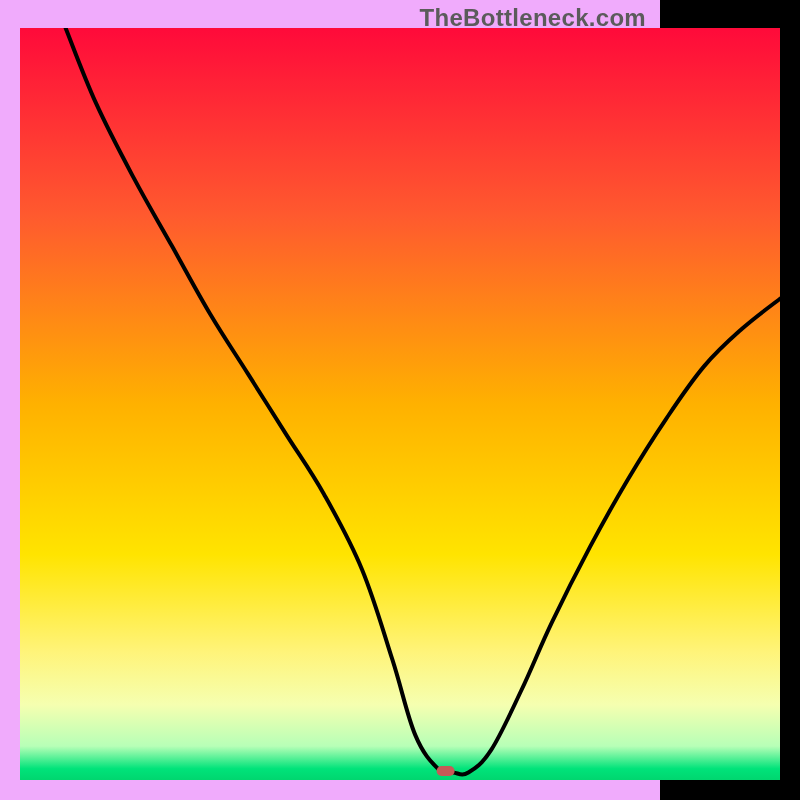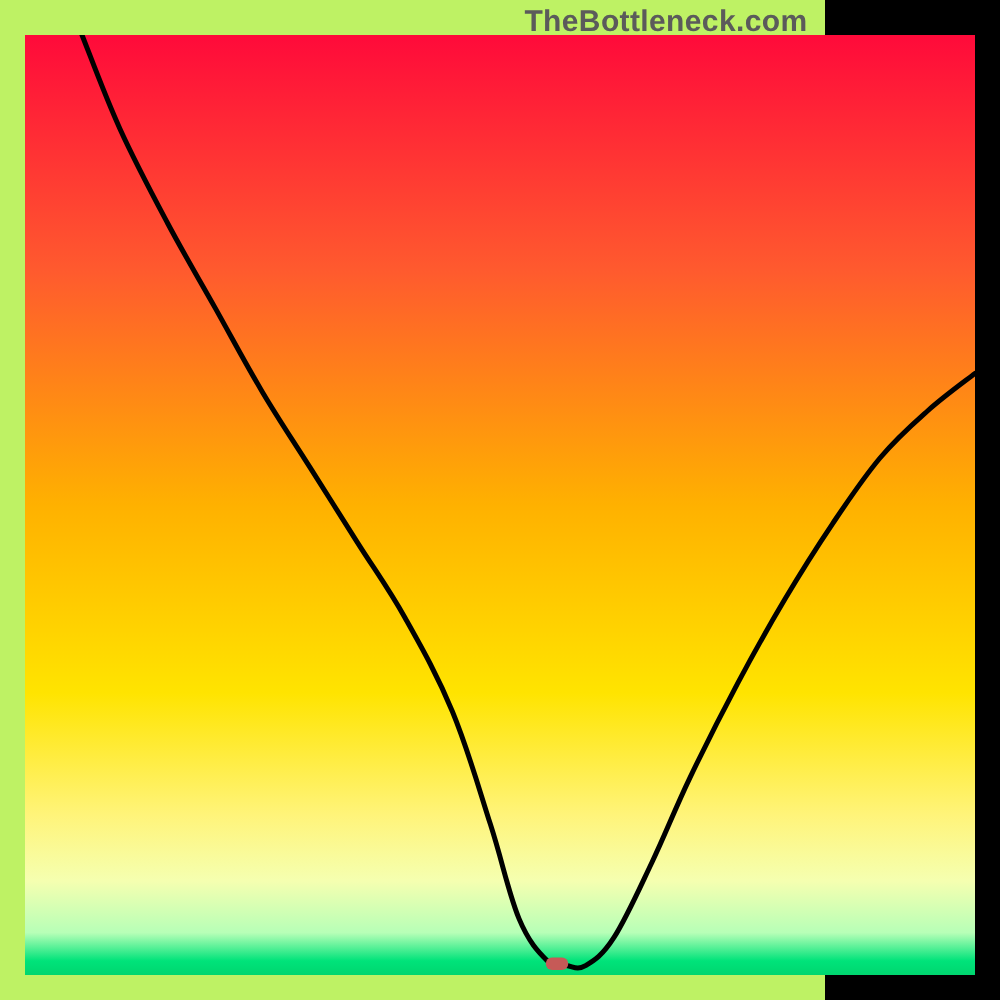--- a/index.html
+++ b/index.html
@@ -8,21 +8,21 @@
     width: 800px;
     height: 800px;
     background: #000;
     font-family: Arial, Helvetica, sans-serif;
     overflow: hidden;
   }
   .frame {
     position: relative;
     width: 660px;
     height: 800px;
-    background: #bef264;
+    background: #f0abfc;
   }
   .watermark {
     position: absolute;
     top: 4px;
     right: 14px;
     color: #5b5b5b;
     font-size: 24px;
     font-weight: 600;
     letter-spacing: 0.3px;
     user-select: none;

